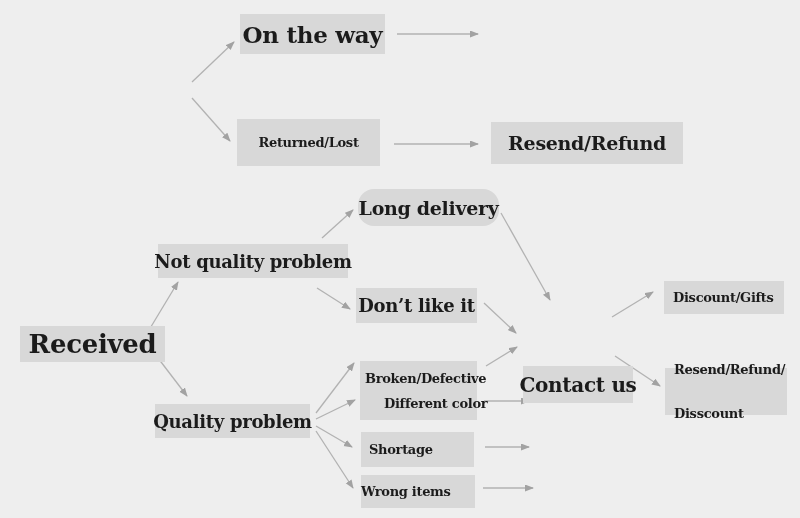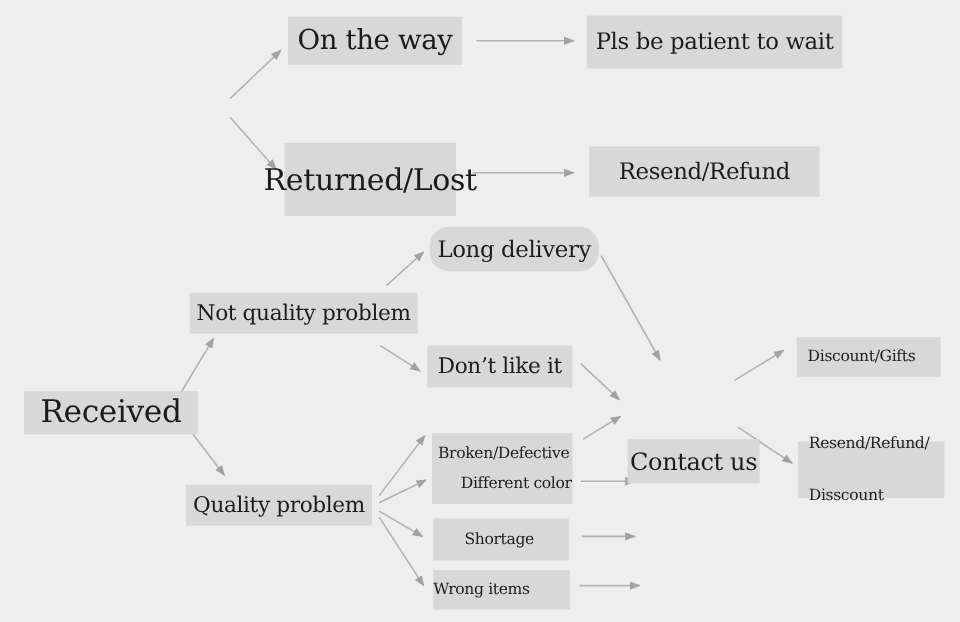--- a/index.html
+++ b/index.html
@@ -19,21 +19,21 @@
     position: absolute;
     left: 0;
     top: 0;
     width: 800px;
     height: 518px;
   }
   .node {
     position: absolute;
     background: #d8d8d8;
     color: #1b1b1b;
-    font-weight: normal;
+    font-weight: bold;
     display: flex;
     align-items: center;
     justify-content: center;
     white-space: nowrap;
     letter-spacing: -0.3px;
     box-sizing: border-box;
   }
   .node.left-align {
     justify-content: flex-start;
   }
@@ -41,33 +41,33 @@
     flex-direction: column;
     align-items: flex-start;
     justify-content: center;
     line-height: 21px;
   }
 
   
   .pos-not-received      { left: 22px;  top: 77px;  width: 165px; height: 42px; font-size: 23px; }
   .pos-on-the-way        { left: 240px; top: 14px;  width: 145px; height: 40px; font-size: 23px; }
   .pos-pls-wait          { left: 489px; top: 13px;  width: 213px; height: 44px; font-size: 19px; }
-  .pos-returned-lost     { left: 237px; top: 119px; width: 143px; height: 61px; font-size: 25px; }
+  .pos-returned-lost     { left: 237px; top: 119px; width: 143px; height: 47px; font-size: 13px; }
   .pos-resend-refund     { left: 491px; top: 122px; width: 192px; height: 42px; font-size: 19px; }
   .pos-long-delivery     { left: 358px; top: 189px; width: 141px; height: 37px; font-size: 19px; border-radius: 16px; }
   .pos-not-quality       { left: 158px; top: 244px; width: 190px; height: 34px; font-size: 18px; }
   .pos-dont-like-it      { left: 356px; top: 288px; width: 121px; height: 35px; font-size: 18px; }
   .pos-received          { left: 20px;  top: 326px; width: 145px; height: 36px; font-size: 26px; }
   .pos-contact-us        { left: 523px; top: 319px; width: 110px; height: 37px; font-size: 20px; margin-top: 47px; }
   .pos-discount-gifts    { left: 664px; top: 281px; width: 120px; height: 33px; font-size: 13px; padding-left: 9px; }
   .pos-broken-defective  { left: 360px; top: 361px; width: 117px; height: 35px; font-size: 13px; padding-left: 5px; }
   .pos-resend-disscount  { left: 665px; top: 368px; width: 122px; height: 47px; font-size: 13px; padding-left: 9px; gap: 23px; }
   .pos-different-color   { left: 360px; top: 386px; width: 117px; height: 34px; font-size: 13px; padding-left: 24px; }
   .pos-quality-problem   { left: 155px; top: 404px; width: 155px; height: 34px; font-size: 18px; }
-  .pos-shortage          { left: 361px; top: 432px; width: 113px; height: 35px; font-size: 13px; padding-left: 26px; }
+  .pos-shortage          { left: 361px; top: 432px; width: 113px; height: 35px; font-size: 13px; padding-left: 8px; }
   .pos-wrong-items       { left: 361px; top: 475px; width: 114px; height: 33px; font-size: 13px; }
 </style>
 </head>
 <body>
 
 <div class="canvas">
 
   <svg class="arrows" viewBox="0 0 800 518" xmlns="http://www.w3.org/2000/svg">
     <defs>
       <marker id="ah" markerWidth="10" markerHeight="8" refX="8" refY="3.5" orient="auto" markerUnits="userSpaceOnUse">
@@ -92,21 +92,20 @@
       <line x1="316" y1="431" x2="353" y2="488" marker-end="url(#ah)"></line>
       <line x1="484" y1="401" x2="529" y2="401" marker-end="url(#ah)"></line>
       <line x1="485" y1="447" x2="529" y2="447" marker-end="url(#ah)"></line>
       <line x1="483" y1="488" x2="533" y2="488" marker-end="url(#ah)"></line>
       <line x1="612" y1="317" x2="653" y2="292" marker-end="url(#ah)"></line>
       <line x1="615" y1="356" x2="660" y2="386" marker-end="url(#ah)"></line>
     </g>
   </svg>
 
   <div class="node pos-on-the-way">On the way</div>
-  <div class="node pos-pls-wait">Pls be patient to wait</div>
   <div class="node pos-returned-lost">Returned/Lost</div>
   <div class="node pos-resend-refund">Resend/Refund</div>
   <div class="node pos-long-delivery">Long delivery</div>
   <div class="node pos-not-quality">Not quality problem</div>
   <div class="node pos-dont-like-it">Don’t like it</div>
   <div class="node pos-received">Received</div>
   <div class="node pos-contact-us">Contact us</div>
   <div class="node left-align pos-discount-gifts">Discount/Gifts</div>
   <div class="node left-align pos-broken-defective">Broken/Defective</div>
   <div class="node two-line pos-resend-disscount">

